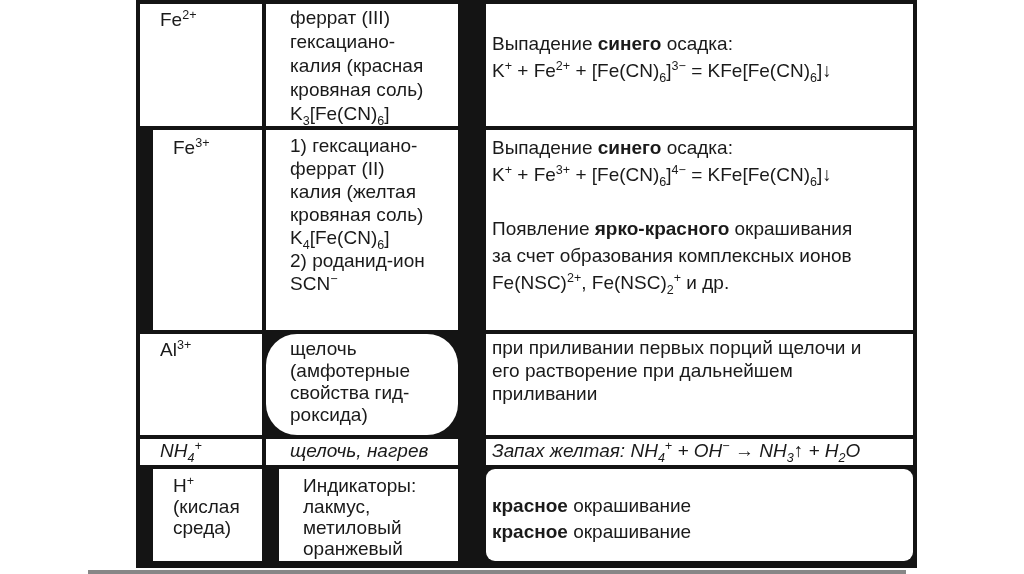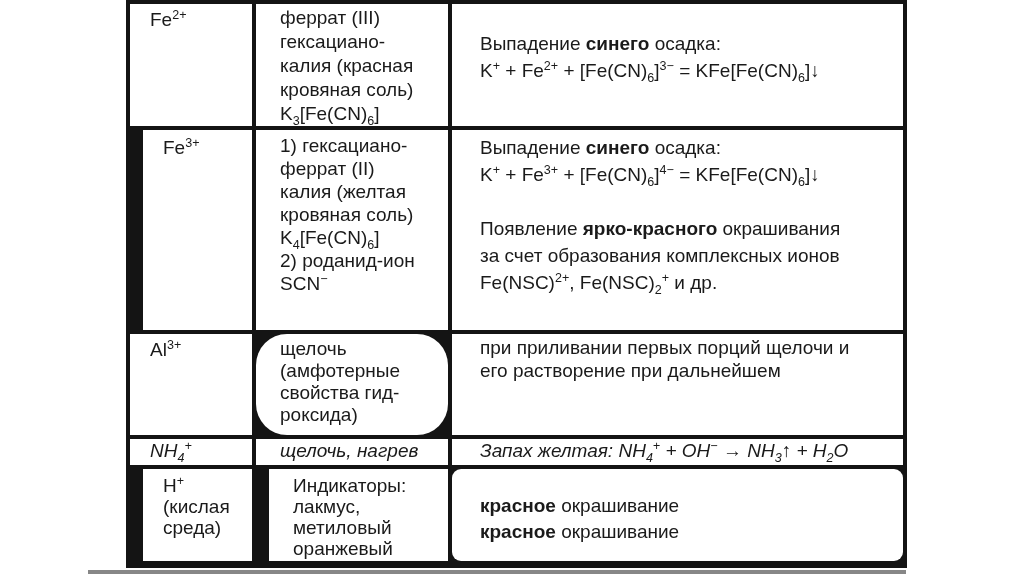--- a/index.html
+++ b/index.html
@@ -7,41 +7,41 @@
     width: 1024px; height: 574px;
     background: #ffffff;
     font-family: "Liberation Sans", "DejaVu Sans", sans-serif;
     color: var(--text, #1a1a1a);
     overflow: hidden;
     position: relative;
   }
   .page { position: absolute; inset: 0; background: var(--paper, #ffffff); }
 
   .tbl {
-    position: absolute; left: 126px; top: 0;
+    position: absolute; left: 136px; top: 0;
     width: 781px; height: 568px;
     box-sizing: border-box;
     border: 4px solid var(--border, #141414);
     border-bottom-width: 7px;
     background: var(--border, #141414);
     display: grid;
     grid-template-columns: 122px 192px 1fr;
     grid-template-rows: 122px 200px 101px 26px 1fr;
     gap: 4px;
   }
   .cell {
     background: var(--paper, #ffffff);
     box-sizing: border-box;
     font-size: 19px;
     line-height: 24px;
     padding: 4px 4px 0 20px;
     overflow: hidden;
   }
   .c2 { padding-left: 24px; }
-  .c3 { padding-left: 28px; }
+  .c3 { padding-left: 6px; margin-left: 24px; }
   .line { white-space: nowrap; }
   .b { font-weight: 700; }
   sup, sub { font-size: 66%; line-height: 0; }
   sup { vertical-align: super; }
   sub { vertical-align: sub; }
 
   .lh21 { line-height: 21px; }
   .lh22 { line-height: 22px; border-radius: 31px; }
   .lh23 { line-height: 23px; }
   .lh24 { line-height: 24px; }
@@ -107,20 +107,21 @@
       </div>
     <div class="cell c2 lh22 pt4">
         <div class="line"><span>щелочь</span></div>
         <div class="line"><span>(амфотерные</span></div>
         <div class="line"><span>свойства гид-</span></div>
         <div class="line"><span>роксида)</span></div>
       </div>
     <div class="cell c3 lh23 pt2">
         <div class="line"><span>при приливании первых порций щелочи и</span></div>
         <div class="line"><span>его растворение при дальнейшем</span></div>
+        <div class="line"><span>приливании</span></div>
       </div>
 
     <div class="cell c1 vmid">
         <div class="line"><span>NH</span><sub>4</sub><sup>+</sup></div>
       </div>
     <div class="cell c2 vmid">
         <div class="line"><span>щелочь, нагрев</span></div>
       </div>
     <div class="cell c3 vmid">
         <div class="line"><span>Запах желтая: NH</span><sub>4</sub><sup>+</sup><span> + OH</span><sup>−</sup><span> → NH</span><sub>3</sub><span>↑ + H</span><sub>2</sub><span>O</span></div>

